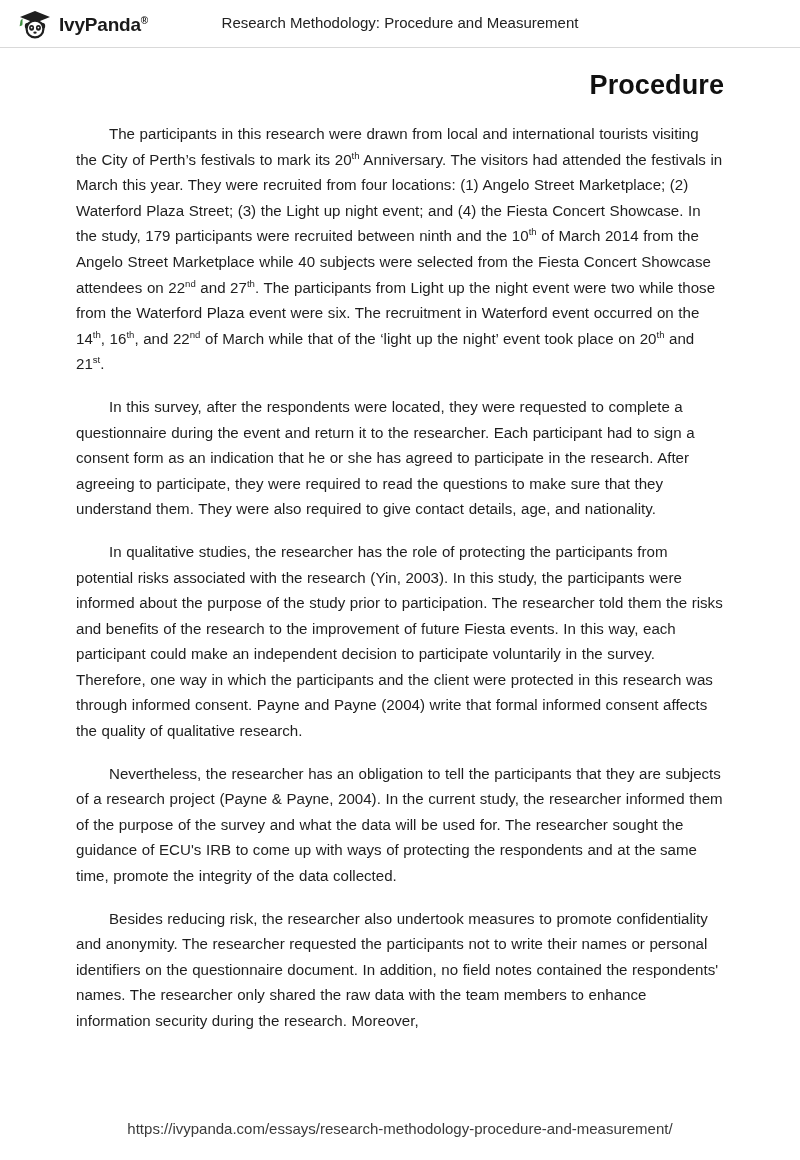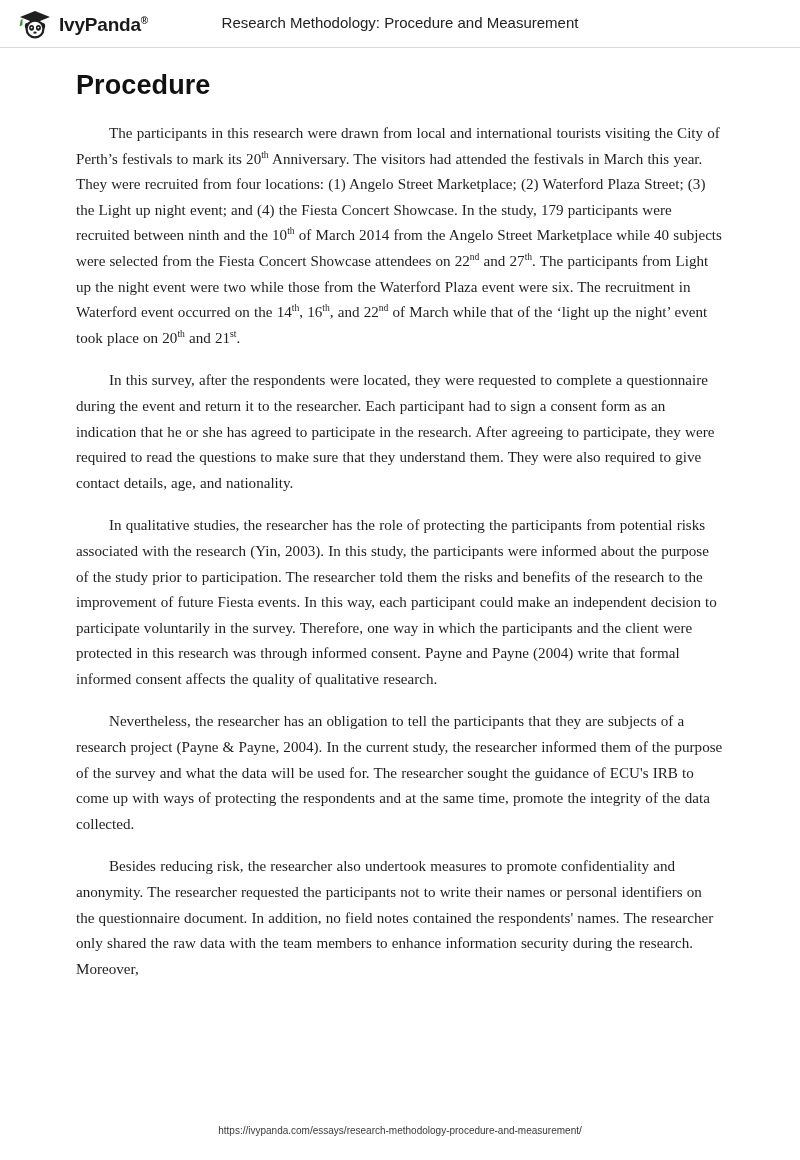--- a/index.html
+++ b/index.html
@@ -76,47 +76,47 @@
     left: 76px;
     top: 70px;
     width: 648px;
   }
   .doc-title {
     font-size: 27px;
     font-weight: bold;
     color: #111;
     margin: 0 0 20px 0;
     letter-spacing: 0.1px;
+    text-align: right;
   }
   .para {
     font-size: 15.1px;
     line-height: 25.6px;
     color: #1e1e1e;
     margin: 0 0 17px 0;
     text-indent: 33px;
     text-align: left;
     word-spacing: 0.4px;
-    font-family: Liberation Serif, serif;
   }
   sup {
     font-size: 9.6px;
     vertical-align: super;
     line-height: 0;
   }
 
   
   .footer {
     position: absolute;
     left: 0;
     bottom: 22px;
     width: 800px;
     text-align: center;
   }
   .footer-link {
-    font-size: 10px;
+    font-size: 15px;
     color: #3a3a3a;
     text-decoration: none;
   }
 </style>
 </head>
 <body>
 
 <div class="page">
 
   <div class="header">

